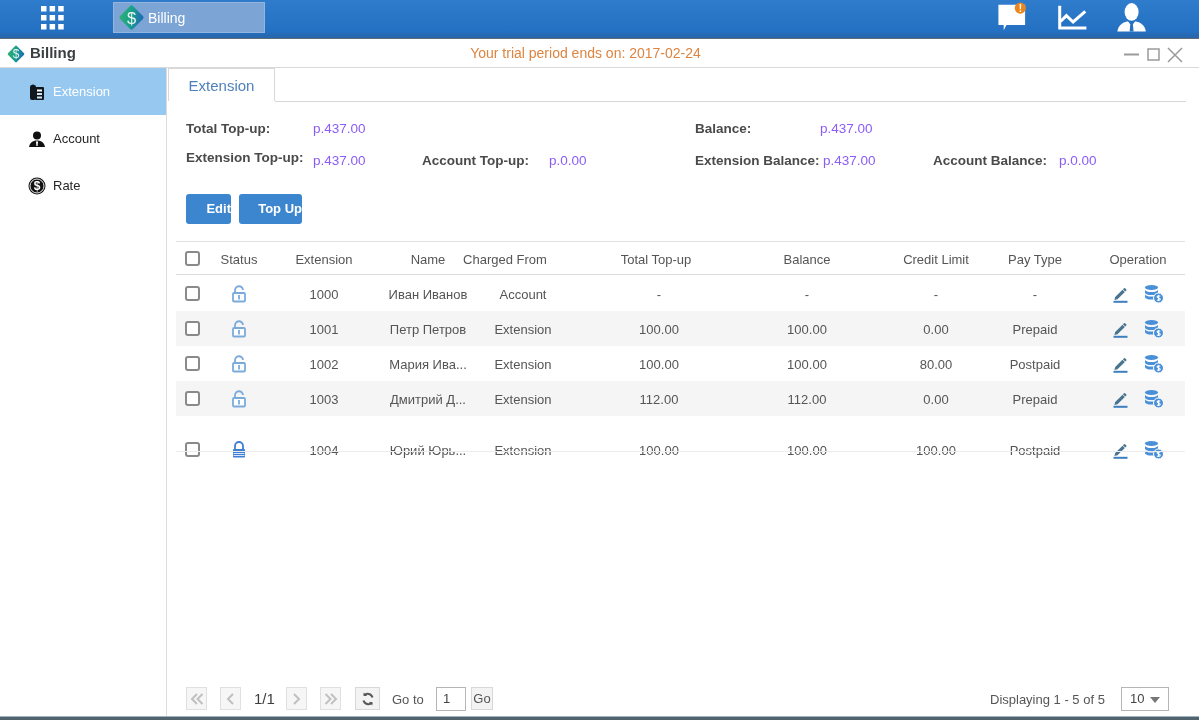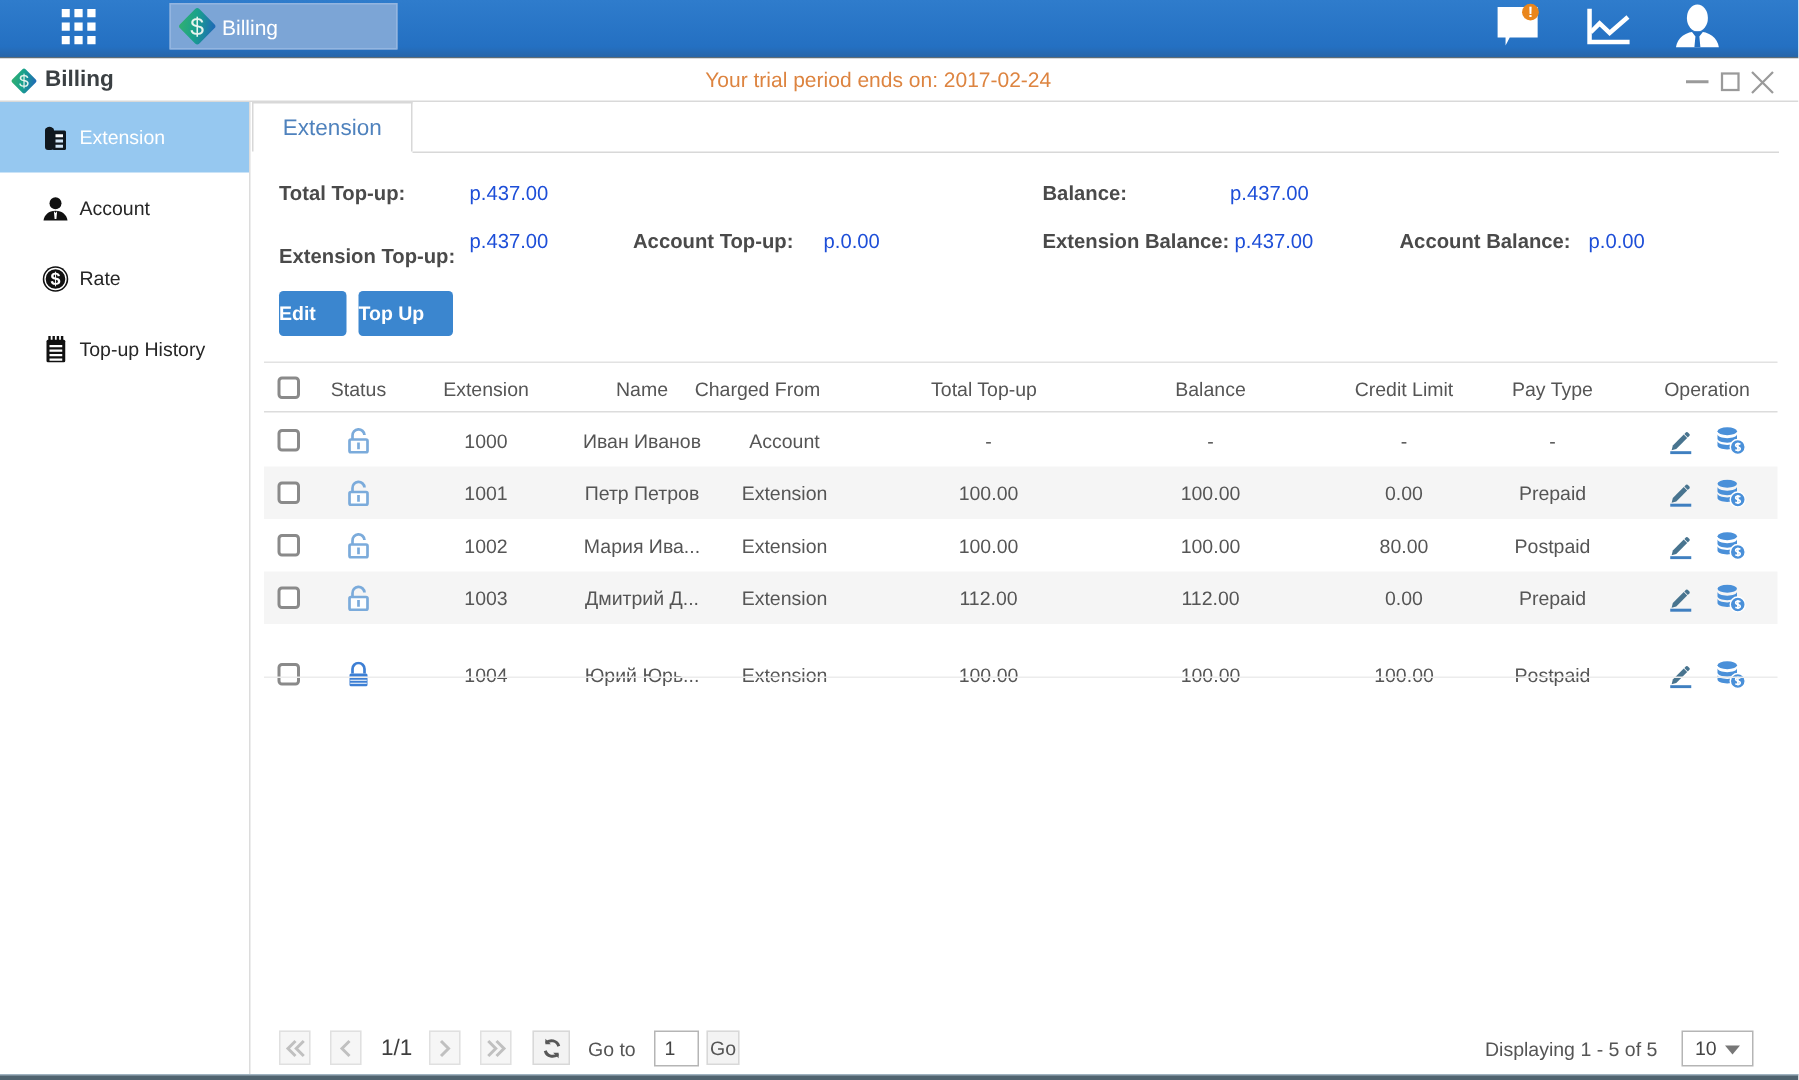--- a/index.html
+++ b/index.html
@@ -17,22 +17,22 @@
 
 .sidebar{position:absolute;left:0;top:68px;width:167px;height:649px;background:#fff;border-right:1px solid #dcdcdc}
 .mitem{position:relative;height:47px;display:flex;align-items:center;font-size:13px;color:#262626}
 .mitem.sel{background:#96c8f0;color:#fff}
 .mitem .ic{width:18px;height:18px;margin-left:28px;margin-right:7px;flex:none}
 
 .content{position:absolute;left:168px;top:68px;width:1031px;height:649px;background:#fff}
 .tab{position:absolute;left:0px;top:0px;width:107px;height:33px;background:#fff;border:1px solid #d8d8d8;border-bottom:none;color:#4f82bd;font-size:15px;text-align:center;line-height:33px}
 .tabline{position:absolute;left:107px;top:33px;width:911px;height:1px;background:#d8d8d8}
 .lbl{position:absolute;font-size:13.5px;font-weight:bold;color:#4a4a4a;white-space:nowrap}
-.val{position:absolute;font-size:13.5px;color:#1d4ed8;white-space:nowrap}
-.btn{position:absolute;background:#3b86cf;color:#fff;font-size:13px;font-weight:bold;text-align:left;border-radius:3px;font-family:"Liberation Sans",sans-serif}
+.val{position:absolute;font-size:13.5px;color:#8b5cf6;white-space:nowrap}
+.btn{position:absolute;background:#3b86cf;color:#fff;font-size:13px;font-weight:bold;text-align:right;border-radius:3px;font-family:"Liberation Sans",sans-serif}
 
 .thead{position:absolute;left:8px;top:173px;width:1009px;height:34px;border-top:1px solid #e2e2e2;border-bottom:1px solid #dcdcdc}
 .hcell{position:absolute;top:10px;transform:translateX(-50%);font-size:13px;color:#555;white-space:nowrap}
 .trow{position:absolute;left:8px;width:1009px;height:35px}
 .trow.alt{background:#f5f5f5}
 .tcell{position:absolute;top:50%;transform:translate(-50%,-50%);font-size:13px;color:#555;white-space:nowrap}
 .cbx{position:absolute;left:9px;top:50%;margin-top:-7.5px;width:15px;height:15px;border:2px solid #8a8a8a;border-radius:3px;background:#fff}
 .hcbx{position:absolute;left:9px;top:9px;width:15px;height:15px;border:2px solid #8a8a8a;border-radius:3px;background:#fff}
 .icw{position:absolute;transform:translate(-50%,-50%);top:50%}
 
@@ -115,47 +115,32 @@
   <div class="mitem"><svg class="ic" viewBox="0 0 18 18">
         <circle cx="9" cy="5.5" r="4" fill="#111"></circle>
         <path d="M9 10.5c-4.5 0-7.5 2.7-8 6.5h16c-.5-3.8-3.5-6.5-8-6.5z" fill="#111"></path>
         <path d="M7.9 10.7l1.1 1.3 1.1-1.3 -0.5 5.3h-1.2z" fill="#fff"></path>
       </svg>Account</div>
   <div class="mitem"><svg class="ic" viewBox="0 0 18 18">
         <circle cx="9" cy="9" r="8.5" fill="#111"></circle>
         <circle cx="9" cy="9" r="7" fill="none" stroke="#fff" stroke-width="0.9"></circle>
         <text x="9" y="13.2" text-anchor="middle" font-size="12" font-weight="bold" fill="#fff" font-family="Liberation Sans">$</text>
       </svg>Rate</div>
-  <div class="mitem"><svg class="ic" viewBox="0 0 18 18">
-        <rect x="3" y="2.5" width="12.5" height="15" rx="1" fill="#111"></rect>
-        <g fill="#111">
-          <rect x="4.2" y="0" width="1.6" height="4"></rect>
-          <rect x="7" y="0" width="1.6" height="4"></rect>
-          <rect x="9.8" y="0" width="1.6" height="4"></rect>
-          <rect x="12.6" y="0" width="1.6" height="4"></rect>
-        </g>
-        <g fill="#fff">
-          <rect x="5" y="6" width="8.5" height="1.5"></rect>
-          <rect x="5" y="9" width="8.5" height="1.5"></rect>
-          <rect x="5" y="12" width="8.5" height="1.5"></rect>
-          <rect x="5" y="15" width="8.5" height="1.5"></rect>
-        </g>
-      </svg>Top-up History</div>
 </div>
 
 <div class="content">
   <div class="tab">Extension</div>
   <div class="tabline"></div>
 
   <div class="lbl" style="left:18px;top:53px">Total Top-up:</div>
   <div class="val" style="left:145px;top:53px">p.437.00</div>
   <div class="lbl" style="left:527px;top:53px">Balance:</div>
   <div class="val" style="left:652px;top:53px">p.437.00</div>
 
-  <div class="lbl" style="left:18px;top:95px">Extension Top-up:</div>
+  <div class="lbl" style="left:18px;top:82px">Extension Top-up:</div>
   <div class="val" style="left:145px;top:85px">p.437.00</div>
   <div class="lbl" style="left:254px;top:85px">Account Top-up:</div>
   <div class="val" style="left:381px;top:85px">p.0.00</div>
   <div class="lbl" style="left:527px;top:85px">Extension Balance:</div>
   <div class="val" style="left:655px;top:85px">p.437.00</div>
   <div class="lbl" style="left:765px;top:85px">Account Balance:</div>
   <div class="val" style="left:891px;top:85px">p.0.00</div>
 
   <div class="btn" style="left:18px;top:126px;width:45px;height:30px;line-height:30px">Edit</div>
   <div class="btn" style="left:71px;top:126px;width:63px;height:30px;line-height:30px">Top Up</div>

